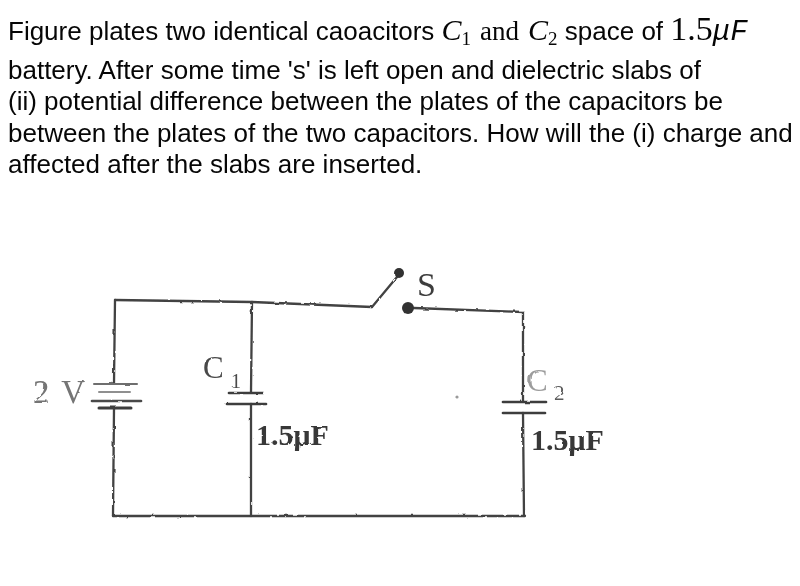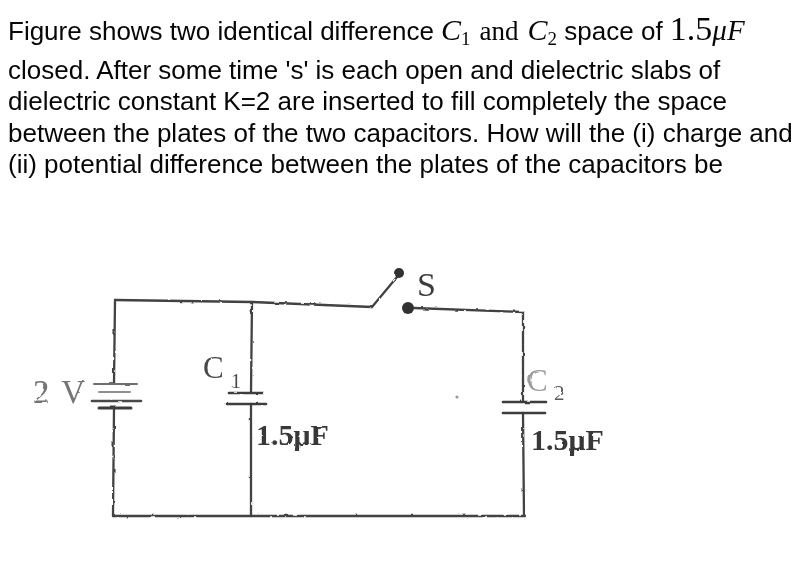--- a/index.html
+++ b/index.html
@@ -23,37 +23,37 @@
   }
   .math-rm {
     font-family:"Liberation Serif", serif; font-style:normal;
     font-size:27px; margin:13px 9px;
   }
   .math-num {
     font-family:"Liberation Serif", serif; font-style:normal;
     font-size:34px;
   }
   .math-unit {
-    font-family:Liberation Serif, serif; font-style:italic;
+    font-family:Liberation Mono, monospace; font-style:italic;
     font-size:29px;
   }
   .diagram-svg { position:absolute; left:0; top:0; }
   .circ-label { font-family:"Liberation Serif", serif; }
 </style>
 </head>
 <body>
 
 <div class="page">
 
   <div class="question-text">
-    <div class="qline"><span>Figure shows two identical difference </span><span class="math-it">C</span><span class="math-sub">1</span><span class="math-rm">and</span><span class="math-it">C</span><span class="math-sub">2</span><span> space of </span><span class="math-num">1.5</span><span class="math-unit">μF</span></div>
-    <div class="qline">closed. After some time 's' is each open and dielectric slabs of</div>
-    <div class="qline">dielectric constant K=2 are inserted to fill completely the space</div>
+    <div class="qline"><span>Figure plates two identical caoacitors </span><span class="math-it">C</span><span class="math-sub">1</span><span class="math-rm">and</span><span class="math-it">C</span><span class="math-sub">2</span><span> space of </span><span class="math-num">1.5</span><span class="math-unit">μF</span></div>
+    <div class="qline">battery. After some time 's' is left open and dielectric slabs of</div>
+    <div class="qline">(ii) potential difference between the plates of the capacitors be</div>
     <div class="qline">between the plates of the two capacitors. How will the (i) charge and</div>
-    <div class="qline">(ii) potential difference between the plates of the capacitors be</div>
+    <div class="qline">affected after the slabs are inserted.</div>
   </div>
 
   <svg class="diagram-svg" width="800" height="586" viewBox="0 0 800 586">
     <defs>
       <filter id="rough" x="-5%" y="-5%" width="110%" height="110%">
         <feTurbulence type="fractalNoise" baseFrequency="0.12" numOctaves="2" result="n"></feTurbulence>
         <feDisplacementMap in="SourceGraphic" in2="n" scale="2.4"></feDisplacementMap>
       </filter>
     </defs>
 

